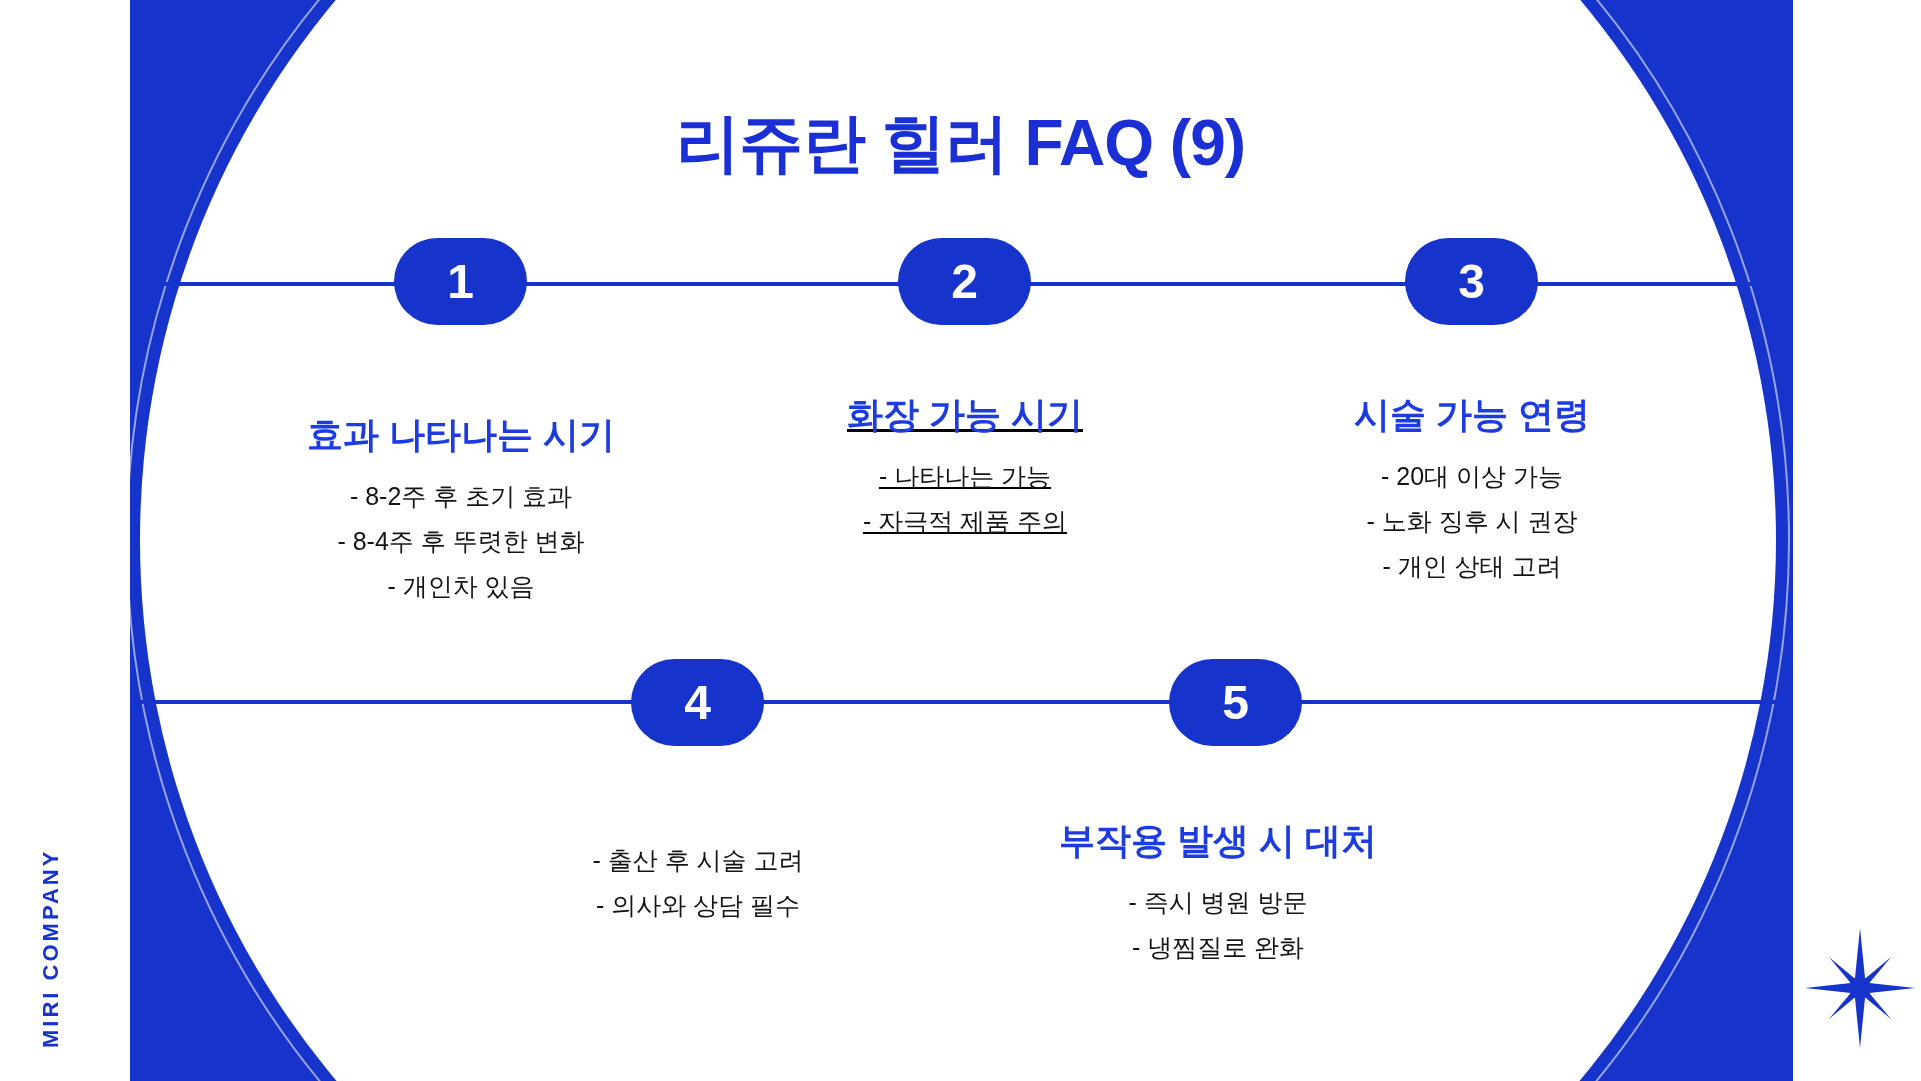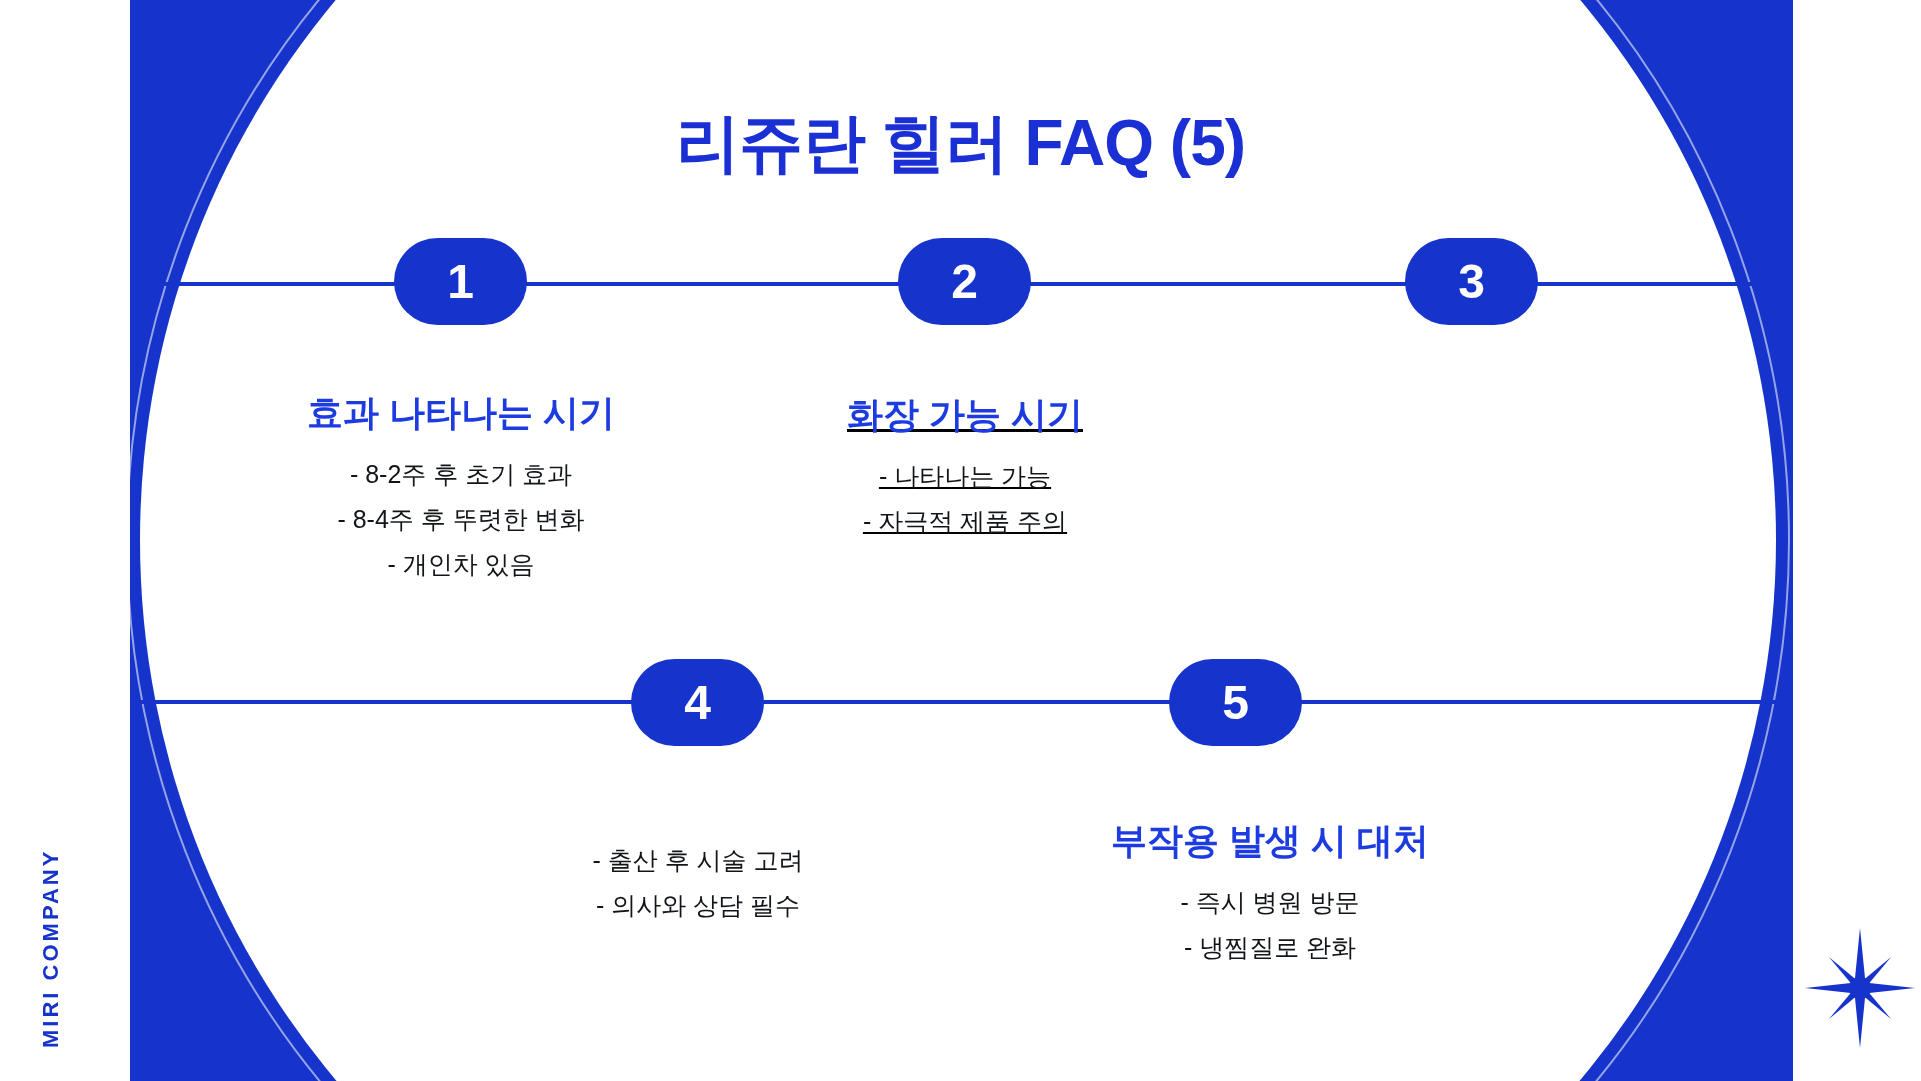--- a/index.html
+++ b/index.html
@@ -94,65 +94,73 @@
 <div class="slide">
 
   <svg class="bg-svg" viewBox="0 0 1921 1081" aria-hidden="true">
     <rect x="130" y="0" width="1663" height="1081" fill="#1634CC"></rect>
     <ellipse cx="958" cy="540" rx="831" ry="845" fill="none" stroke="#ffffff" stroke-opacity="0.55" stroke-width="2"></ellipse>
     <ellipse cx="958" cy="540" rx="818" ry="832" fill="#ffffff"></ellipse>
     <line x1="130" y1="284" x2="1793" y2="284" stroke="#1634CC" stroke-width="4"></line>
     <line x1="130" y1="702" x2="1793" y2="702" stroke="#1634CC" stroke-width="4"></line>
   </svg>
 
-  <h1 class="page-title">리쥬란 힐러 FAQ (5)</h1>
+  <h1 class="page-title">리쥬란 힐러 FAQ (9)</h1>
 
   <div class="pill" style="left:394px; top:238px;">
     <span>1</span>
   </div>
   <div class="pill" style="left:898px; top:238px;">
     <span>2</span>
   </div>
   <div class="pill" style="left:1405px; top:238px;">
     <span>3</span>
   </div>
 
   <div class="pill" style="left:631px; top:659px;">
     <span>4</span>
   </div>
   <div class="pill" style="left:1169px; top:659px;">
     <span>5</span>
   </div>
 
-  <div class="section" style="left:231px; top:392px;">
+  <div class="section" style="left:231px; top:414px;">
     <h3>효과 나타나는 시기</h3>
     <ul>
       <li>- 8-2주 후 초기 효과</li>
       <li>- 8-4주 후 뚜렷한 변화</li>
       <li>- 개인차 있음</li>
     </ul>
   </div>
 
   <div class="section" style="left:735px; top:394px;text-decoration:underline;">
     <h3>화장 가능 시기</h3>
     <ul>
       <li>- 나타나는 가능</li>
       <li>- 자극적 제품 주의</li>
     </ul>
   </div>
 
+  <div class="section" style="left:1242px; top:394px;">
+    <h3>시술 가능 연령</h3>
+    <ul>
+      <li>- 20대 이상 가능</li>
+      <li>- 노화 징후 시 권장</li>
+      <li>- 개인 상태 고려</li>
+    </ul>
+  </div>
 
   <div class="section" style="left:468px; top:820px;">
     <ul>
       <li>- 출산 후 시술 고려</li>
       <li>- 의사와 상담 필수</li>
     </ul>
   </div>
 
-  <div class="section" style="left:1040px; top:820px;">
+  <div class="section" style="left:988px; top:820px;">
     <h3>부작용 발생 시 대처</h3>
     <ul>
       <li>- 즉시 병원 방문</li>
       <li>- 냉찜질로 완화</li>
     </ul>
   </div>
 
   <div class="brand-vertical">MIRI COMPANY</div>
 
   <svg class="sparkle" viewBox="0 0 110 120" aria-hidden="true">

